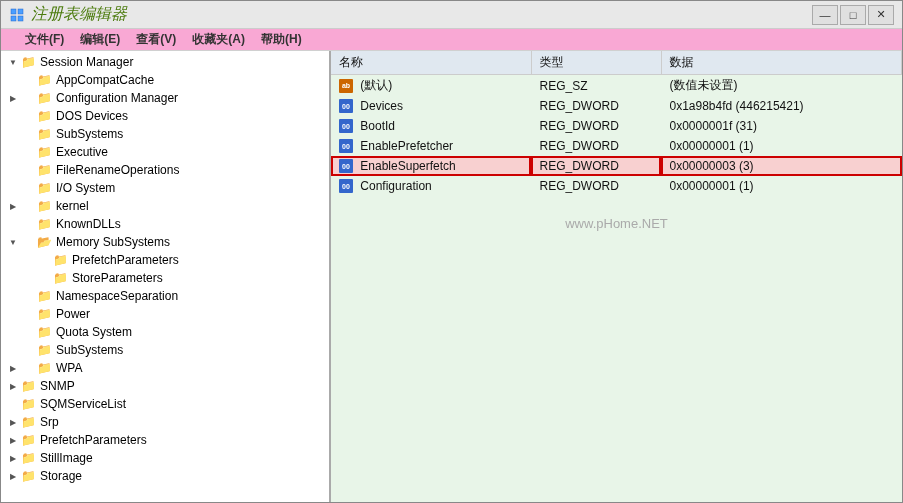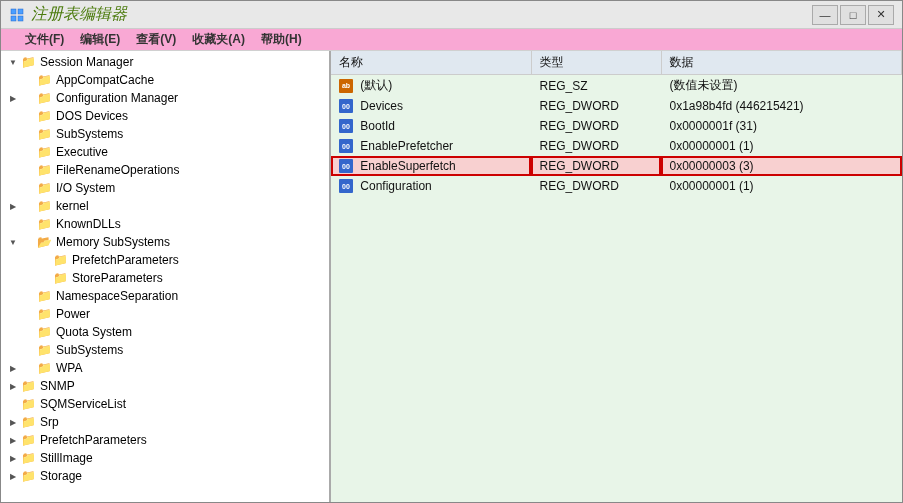--- a/index.html
+++ b/index.html
@@ -512,15 +512,16 @@
           <tr>
             <td>
               <span class="row-icon reg-icon-dword">00</span>
               <span>Configuration</span>
             </td>
             <td>REG_DWORD</td>
             <td>0x00000001 (1)</td>
           </tr>
         </tbody>
       </table>
+      <div class="watermark">www.pHome.NET</div>
     </div>
   </div>
 </div>
 
 </body></html>

